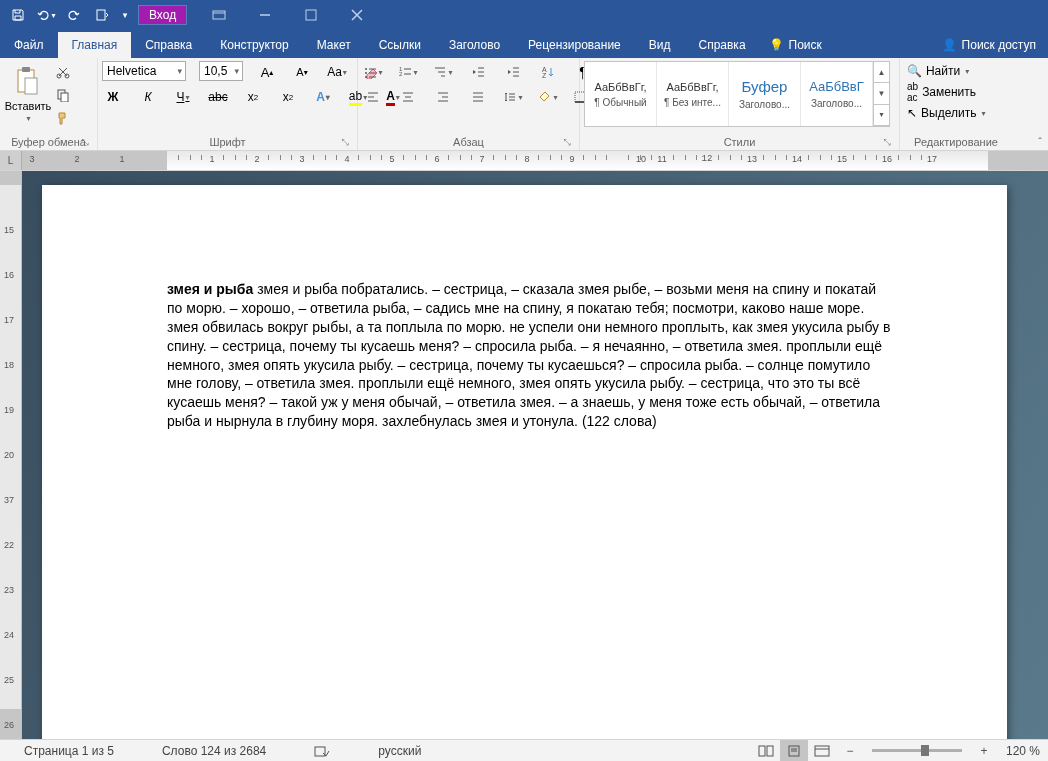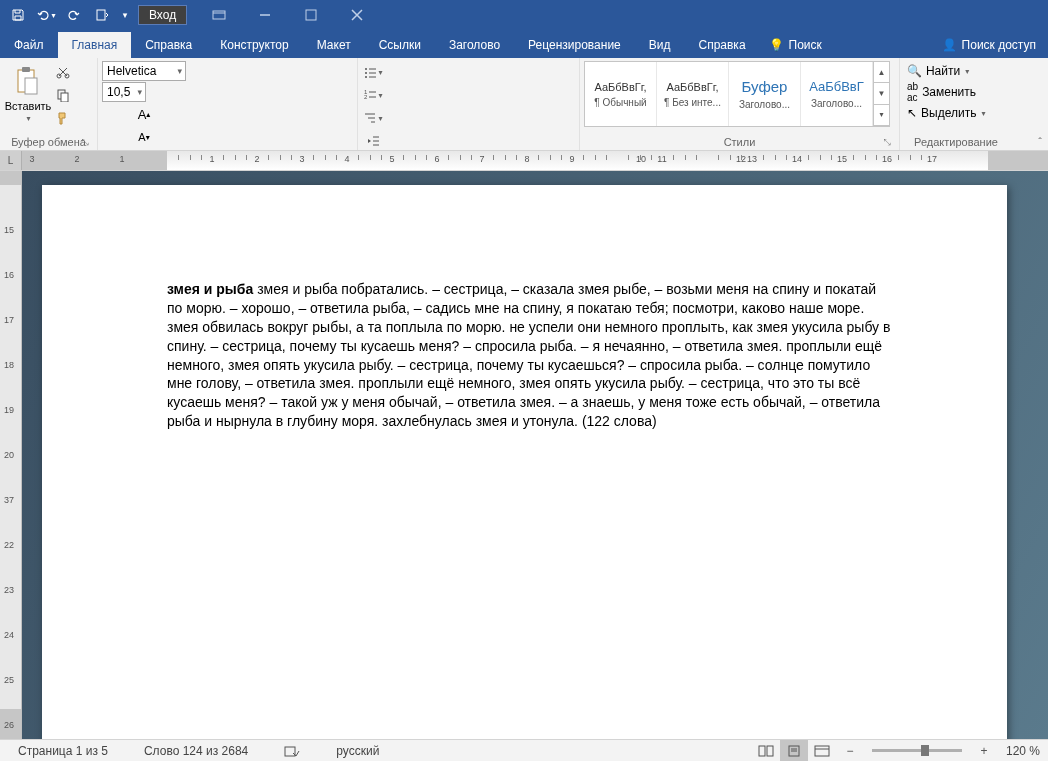--- a/index.html
+++ b/index.html
@@ -4,41 +4,41 @@
 <style>
 * { box-sizing: border-box; margin: 0; padding: 0; font-family: 'Segoe UI', sans-serif; }
 body { width: 1048px; height: 761px; background: #fff; overflow: hidden; position: relative; }
 
 
 .titlebar { height: 30px; background: #2b579a; display: flex; align-items: center; color: #fff; font-size: 12px; }
 .qat { display: flex; align-items: center; gap: 4px; padding: 0 6px; }
 .qat-btn { width: 24px; height: 24px; display: flex; align-items: center; justify-content: center; color: #fff; cursor: pointer; }
 .title-text { flex: 1; text-align: center; color: #c0d0e8; }
 .win-right { display: flex; align-items: center; gap: 2px; }
-.signin-btn { border: 1px solid #5a7cb8; padding: 2px 10px; font-size: 12px; background: #404040; margin-right: 8px; cursor: pointer; }
+.signin-btn { border: 1px solid #5a7cb8; padding: 2px 10px; font-size: 12px; background: #a21caf; margin-right: 8px; cursor: pointer; }
 .win-btn { width: 44px; height: 30px; display: flex; align-items: center; justify-content: center; cursor: pointer; }
 
 
 .tabstrip { height: 28px; background: #2b579a; display: flex; align-items: flex-end; }
 .tab { color: #fff; font-size: 12px; padding: 6px 14px; cursor: pointer; }
 .tab.active { background: #f3f3f3; color: #2b579a; }
 .tab-spacer { flex: 1; }
 .tell-me { color: #fff; font-size: 12px; padding: 6px 10px; display: flex; align-items: center; gap: 4px; cursor: pointer; }
 .share-btn { color: #fff; font-size: 12px; padding: 6px 12px; display: flex; align-items: center; gap: 4px; cursor: pointer; }
 
 
 .ribbon { height: 93px; background: #f3f3f3; border-bottom: 1px solid #d4d4d4; display: flex; position: relative; }
 .group { border-right: 1px solid #e1e1e1; display: flex; flex-direction: column; padding: 3px 4px 0 4px; }
 .group-body { flex: 1; display: flex; align-items: flex-start; }
 .group-label { text-align: center; font-size: 11px; color: #666; padding: 2px 0; position: relative; }
 .group-launcher { position: absolute; right: 2px; bottom: 1px; width: 12px; height: 12px; font-size: 9px; color: #777; cursor: pointer; }
 .rb-btn { display: flex; align-items: center; justify-content: center; min-width: 22px; height: 22px; cursor: pointer; font-size: 12px; border: 1px solid transparent; }
 .rb-large { display: flex; flex-direction: column; align-items: center; justify-content: center; width: 48px; height: 66px; cursor: pointer; font-size: 11px; gap: 2px; }
 .rb-col { display: flex; flex-direction: column; gap: 1px; margin-right: 3px; }
-.rb-row { display: flex; gap: 1px; flex-direction: column; }
+.rb-row { display: flex; gap: 13px; }
 .combo { height: 20px; border: 1px solid #ababab; background: #fff; font-size: 12px; padding: 0 14px 0 4px; position: relative; display: flex; align-items: center; cursor: pointer; }
 .combo::after { content: '▾'; position: absolute; right: 3px; font-size: 9px; color: #666; }
 .dd { font-size: 8px; color: #666; margin-left: 1px; }
 
 
 .style-gal { border: 1px solid #c5c5c5; background: #fff; display: flex; height: 66px; }
 .style-item { width: 72px; border-right: 1px solid #e8e8e8; display: flex; flex-direction: column; align-items: center; justify-content: center; cursor: pointer; padding: 2px; }
 .style-prev { font-size: 11px; color: #333; }
 .style-name { font-size: 10px; color: #555; margin-top: 4px; white-space: nowrap; overflow: hidden; text-overflow: ellipsis; max-width: 68px; }
 .style-nav { width: 16px; display: flex; flex-direction: column; border-left: 1px solid #c5c5c5; }
@@ -64,21 +64,21 @@
 .ruler-v { width: 22px; background: #e8e8e8; position: relative; border-right: 1px solid #c0c0c0; }
 .ruler-v-margin { position: absolute; left: 0; right: 0; background: #c6c6c6; }
 .ruler-v-num { position: absolute; left: 4px; font-size: 9px; color: #555; transform: translateY(-50%); }
 .paper-scroll { flex: 1; overflow: auto; padding: 14px 0 0 20px; background: linear-gradient(120deg,#384d60,#5a7a8c); }
 .paper { width: 965px; min-height: 560px; background: #fff; box-shadow: 2px 2px 8px rgba(0,0,0,0.4); padding: 95px 115px 60px 125px; }
 .paper-text { font-family: Helvetica, Arial, sans-serif; font-size: 14px; line-height: 1.35; color: #000; }
 .paper-text b { font-weight: bold; }
 
 
 .statusbar { position: absolute; bottom: 0; left: 0; right: 0; height: 22px; background: #f3f3f3; border-top: 1px solid #d4d4d4; display: flex; align-items: center; font-size: 12px; color: #444; }
-.sb-item { padding: 0 18px; cursor: pointer; }
+.sb-item { padding: 0 24px; cursor: pointer; }
 .sb-spacer { flex: 1; }
 .view-btn { width: 28px; height: 22px; display: flex; align-items: center; justify-content: center; cursor: pointer; color: #555; }
 .view-btn.active { background: #c5c5c5; }
 .zoom-slider { width: 90px; height: 3px; background: #b0b0b0; margin: 0 8px; position: relative; }
 .zoom-thumb { position: absolute; top: -4px; width: 8px; height: 11px; background: #777; left: 55%; }
 .zoom-val { padding: 0 8px; cursor: pointer; }
 
 svg { display: block; }
 </style>
 </head>
@@ -448,21 +448,21 @@
       <div class="ruler-tick" style="left: 527.5px;"></div>
       <div class="ruler-tick" style="left: 538.75px;"></div>
       <div class="ruler-num" style="left: 619px;">10</div>
       <div class="ruler-tick" style="left: 561.25px;"></div>
       <div class="ruler-tick" style="left: 572.5px;"></div>
       <div class="ruler-tick" style="left: 583.75px;"></div>
       <div class="ruler-num" style="left: 640px;">11</div>
       <div class="ruler-tick" style="left: 606.25px;"></div>
       <div class="ruler-tick" style="left: 617.5px;"></div>
       <div class="ruler-tick" style="left: 628.75px;"></div>
-      <div class="ruler-num" style="left: 719px;">12</div>
+      <div class="ruler-num" style="left: 685px; font-family: Liberation Mono, monospace;">12</div>
       <div class="ruler-tick" style="left: 651.25px;"></div>
       <div class="ruler-tick" style="left: 662.5px;"></div>
       <div class="ruler-tick" style="left: 673.75px;"></div>
       <div class="ruler-num" style="left: 730px;">13</div>
       <div class="ruler-tick" style="left: 696.25px;"></div>
       <div class="ruler-tick" style="left: 707.5px;"></div>
       <div class="ruler-tick" style="left: 718.75px;"></div>
       <div class="ruler-num" style="left: 775px;">14</div>
       <div class="ruler-tick" style="left: 741.25px;"></div>
       <div class="ruler-tick" style="left: 752.5px;"></div>

